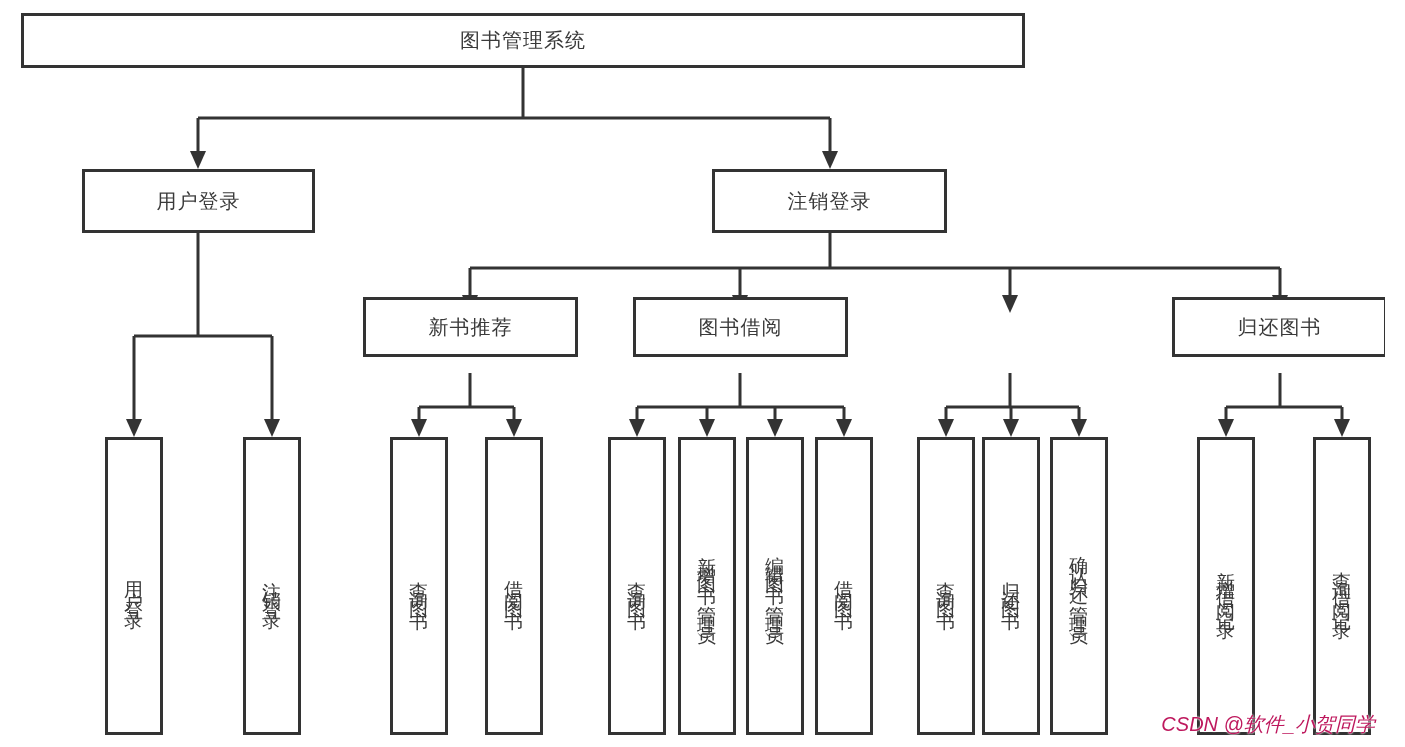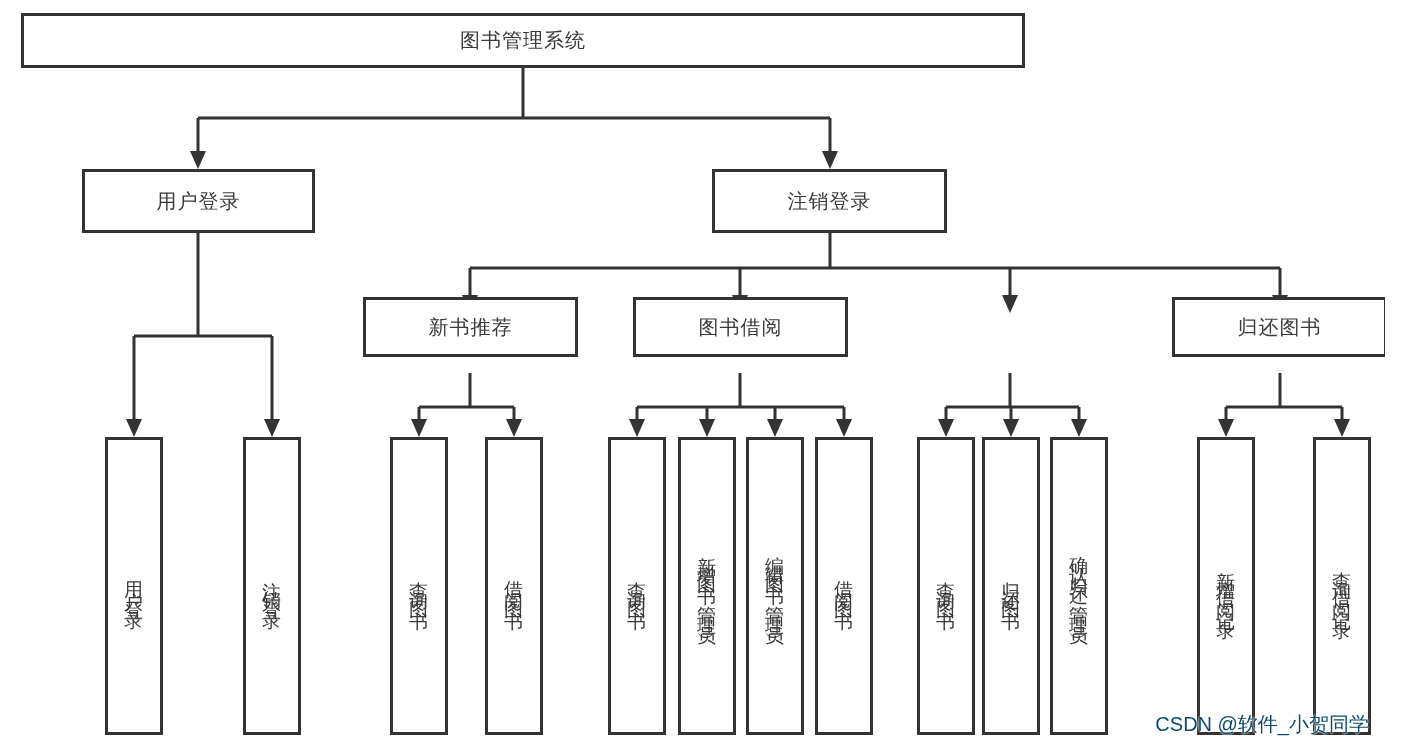--- a/index.html
+++ b/index.html
@@ -58,27 +58,28 @@
   .leaf-6  { left: 678px; }
   .leaf-7  { left: 746px; }
   .leaf-8  { left: 815px; }
   .leaf-9  { left: 917px; }
   .leaf-10 { left: 982px; }
   .leaf-11 { left: 1050px; }
   .leaf-12 { left: 1197px; }
   .leaf-13 { left: 1313px; }
   .watermark {
     position: absolute;
-    right: 16px;
+    right: 10px;
     bottom: 9px;
     font-size: 20px;
-    color: #0c4a6e;
+    color: #be185d;
     text-shadow: 0 0 2px #ffffff, 0 0 2px #ffffff;
     z-index: 2;
     white-space: nowrap;
+    font-style: italic;
   }
 </style>
 </head>
 <body>
 
 <div class="canvas">
 
   <svg class="connectors" viewBox="0 0 1405 747" xmlns="http://www.w3.org/2000/svg">
     <g stroke="#333333" stroke-width="3" fill="none">
 

